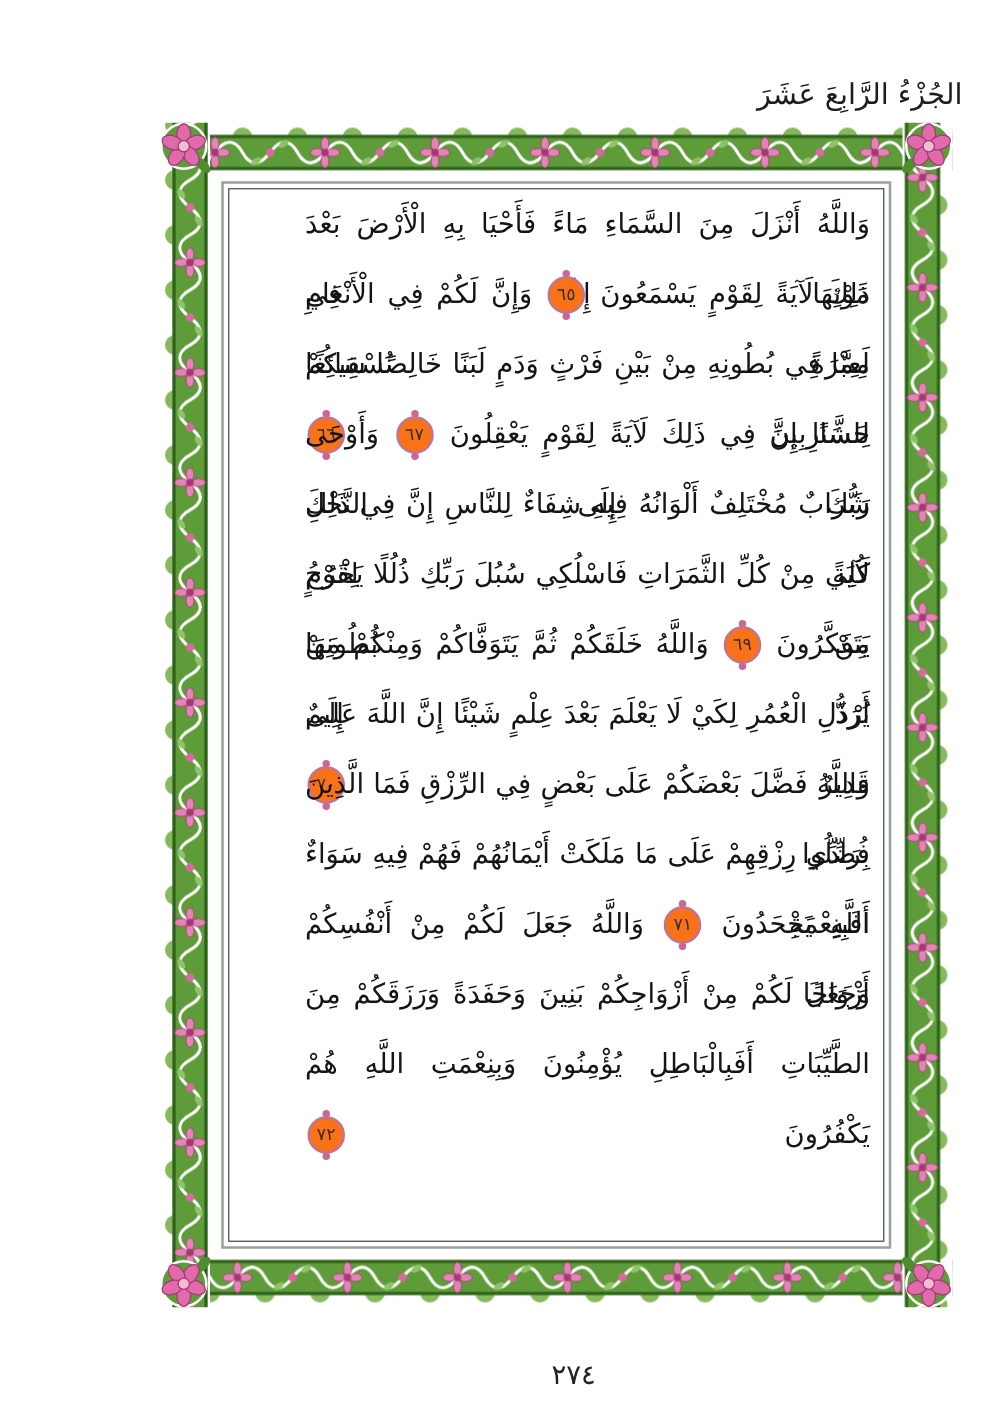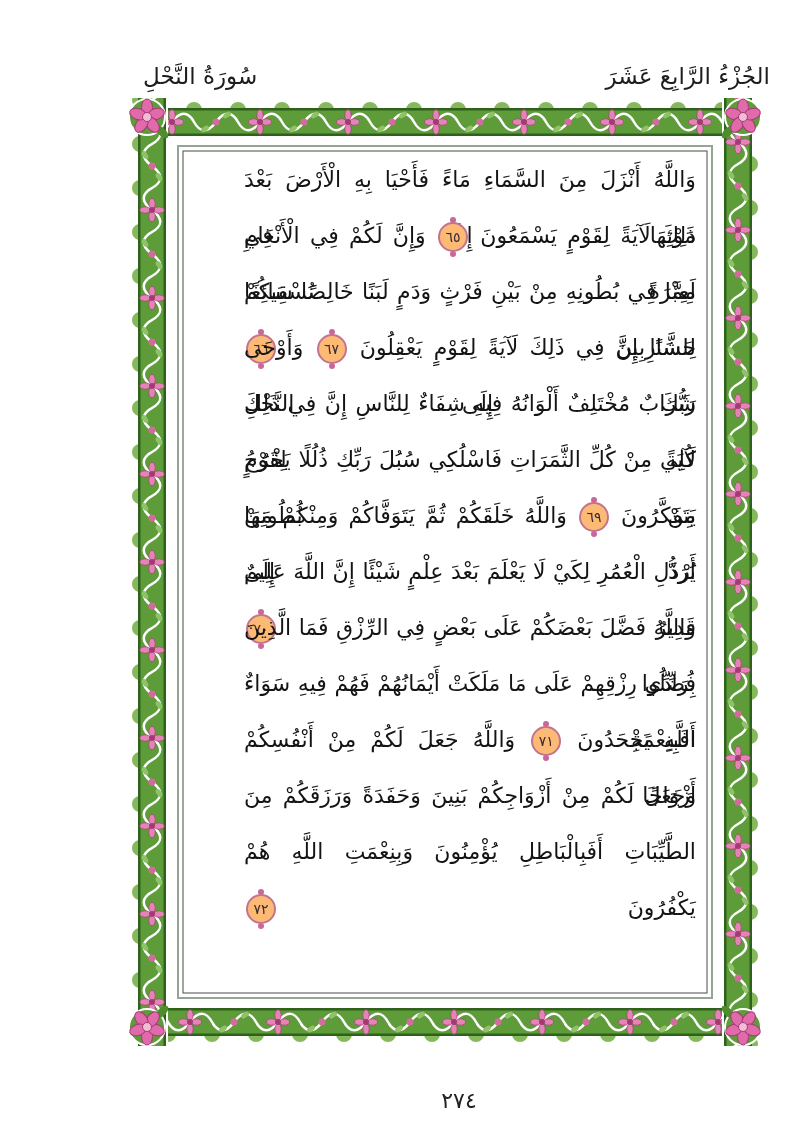--- a/index.html
+++ b/index.html
@@ -30,40 +30,39 @@
     font-size:22px;color:#141414;
     text-align:justify;text-align-last:justify;
     direction:rtl;
     margin-left:48px;
   }
   .verse-text{color:#141414;}
   .verse-marker{
     display:inline-block;vertical-align:middle;
     width:30px;height:30px;line-height:27px;
     border:2px solid #c2738f;border-radius:50%;
-    background:#fdba74;color:#3a2a33;
+    background:#f97316;color:#3a2a33;
     font-size:14px;text-align:center;text-align-last:center;
     box-sizing:border-box;
     box-shadow:0 -17px 0 -12px #cc6699, 0 17px 0 -12px #cc6699;
     margin:0 2px;
   }
   
   #page-number{
     position:absolute;left:120px;right:0;top:1088px;
     text-align:center;font-size:22px;color:#222;
     direction:rtl;
   }
 </style>
 </head>
 <body>
 
 <div id="page">
 
   <div id="juz-header" class="hdr">الجُزْءُ الرَّابِعَ عَشَرَ</div>
-  <div id="surah-header" class="hdr">سُورَةُ النَّحْلِ</div>
 
   <svg id="border-svg" width="634" height="948" viewBox="0 0 634 948" xmlns="http://www.w3.org/2000/svg">
     <defs>
       <pattern id="tileH" width="88" height="40" patternUnits="userSpaceOnUse">
         <rect width="88" height="40" fill="#ffffff"></rect>
         <circle cx="22" cy="12" r="9" fill="#86b95c" stroke="#ffffff" stroke-width="2"></circle>
         <circle cx="66" cy="12" r="9" fill="#86b95c" stroke="#ffffff" stroke-width="2"></circle>
         <rect x="0" y="10" width="88" height="28" fill="#5d9c38"></rect>
         <rect x="0" y="10" width="88" height="2.5" fill="#2e611c"></rect>
         <rect x="0" y="35.5" width="88" height="2.5" fill="#2e611c"></rect>

